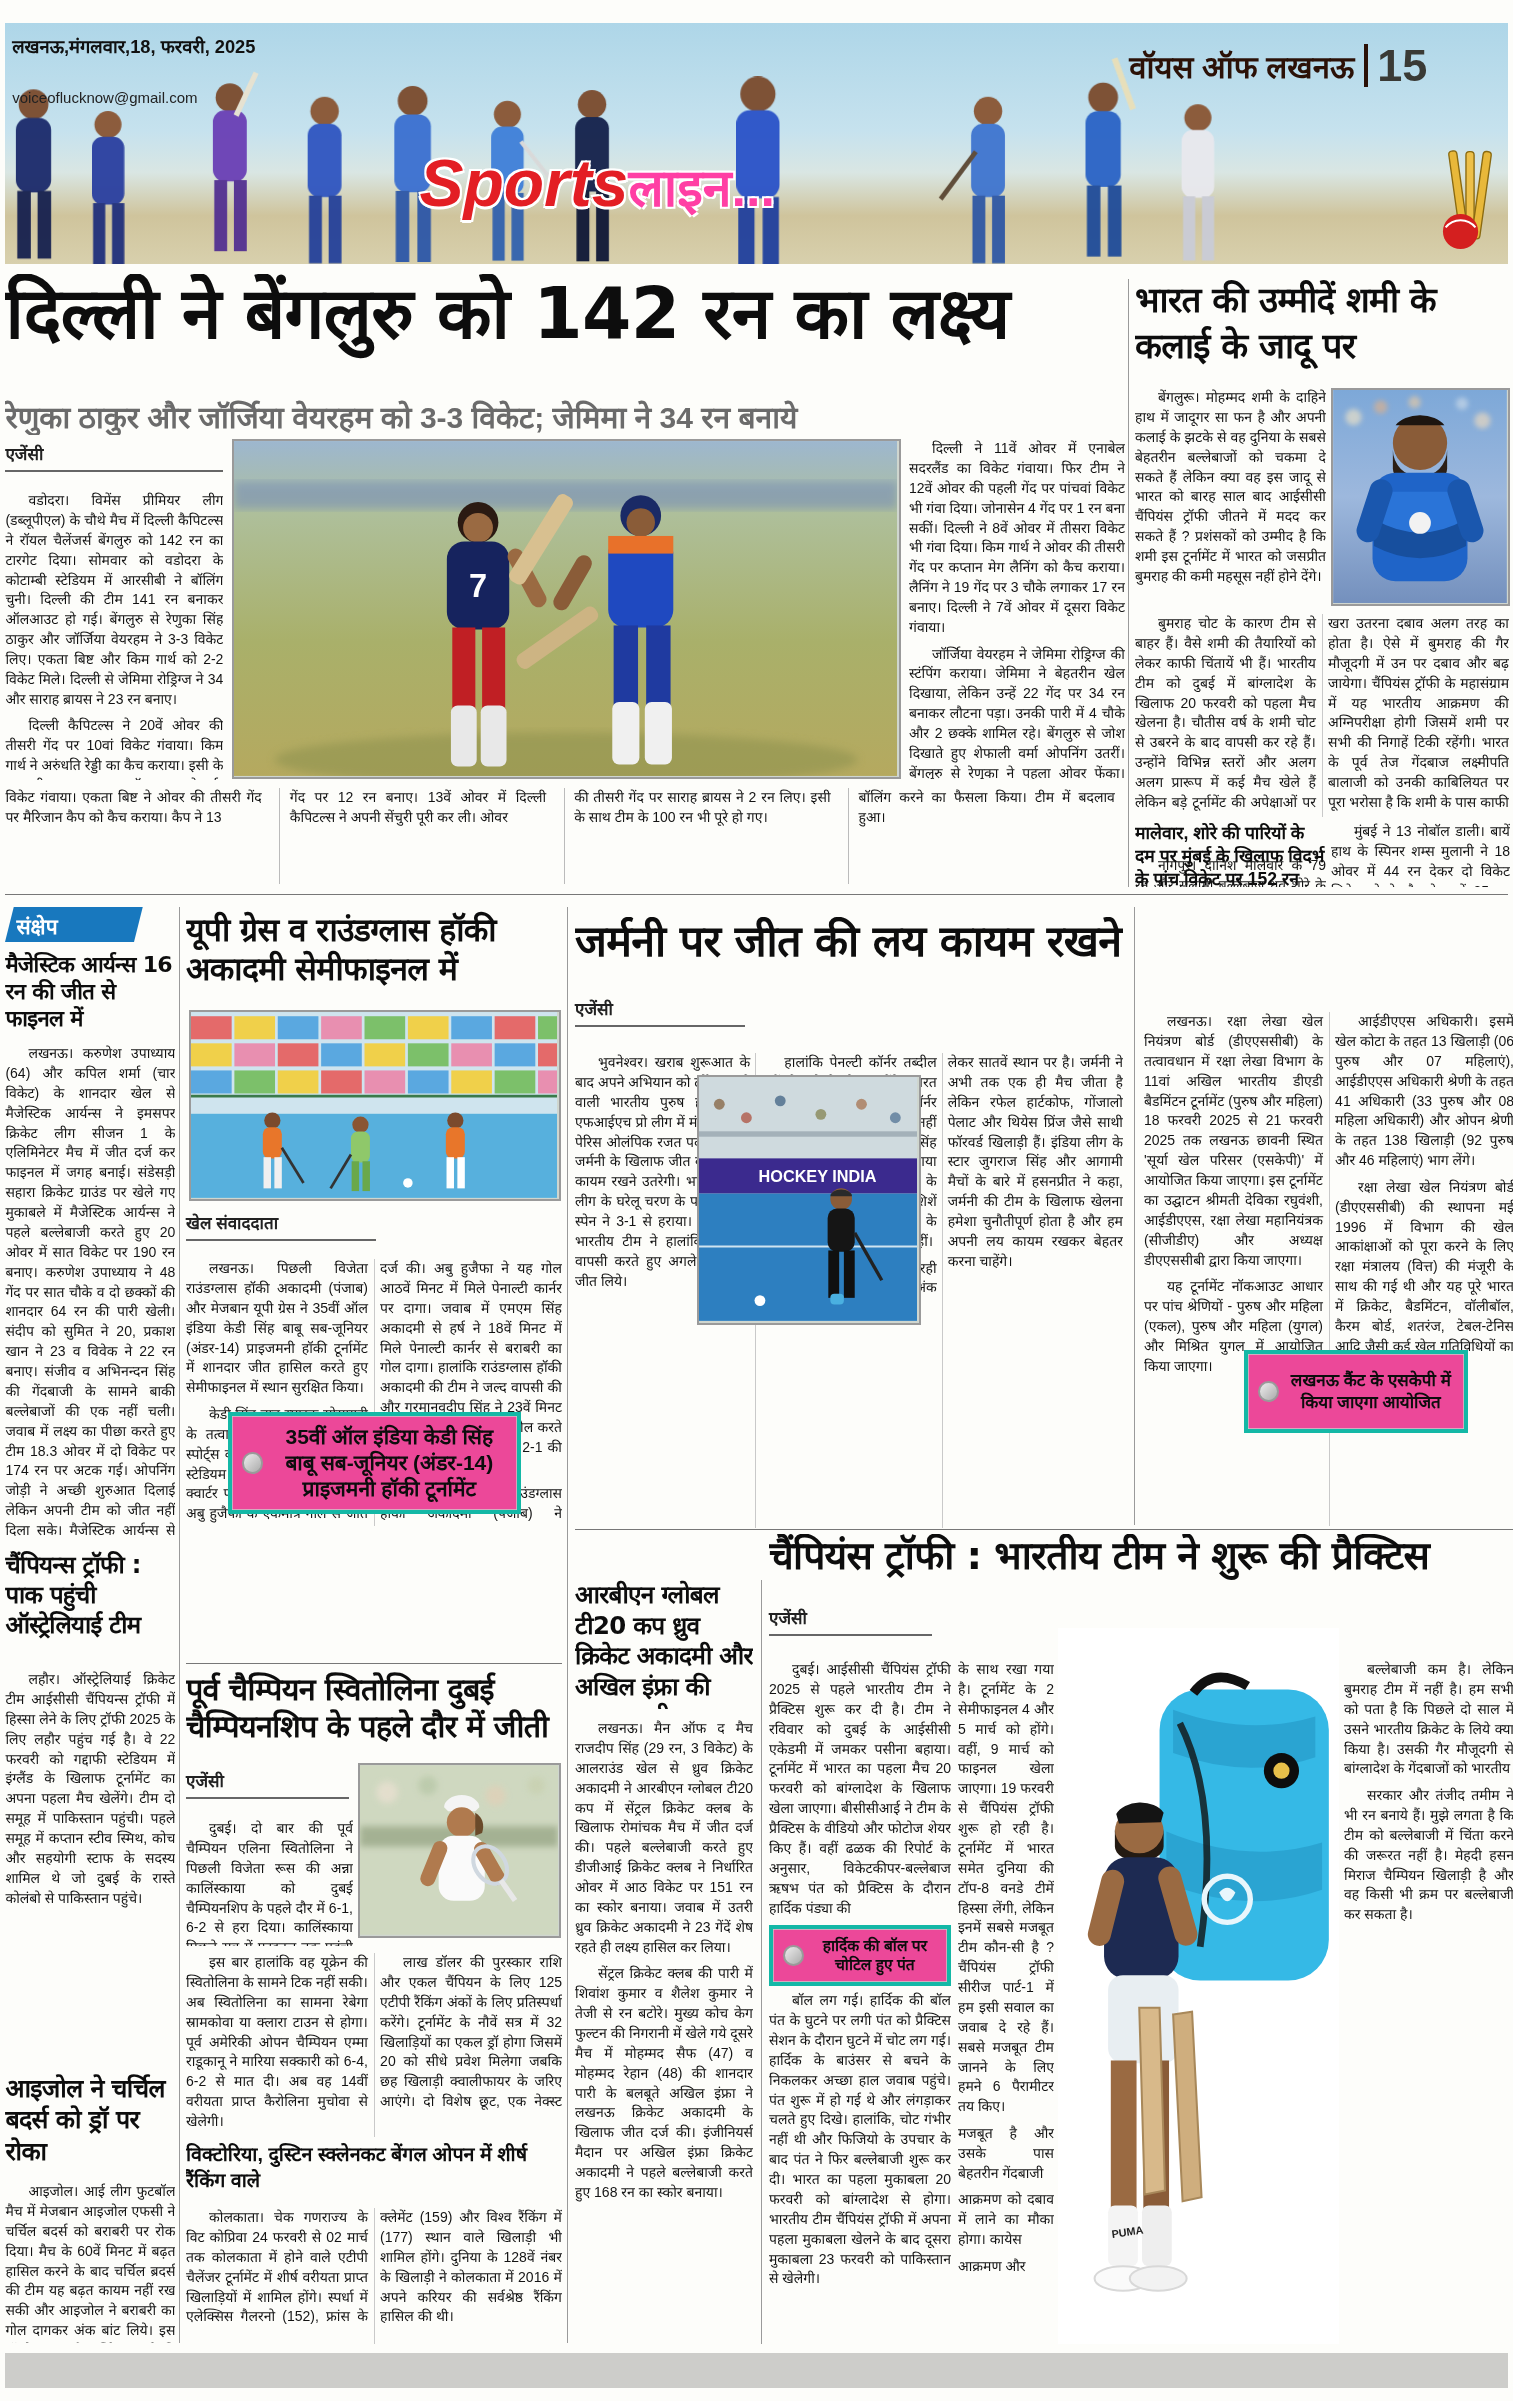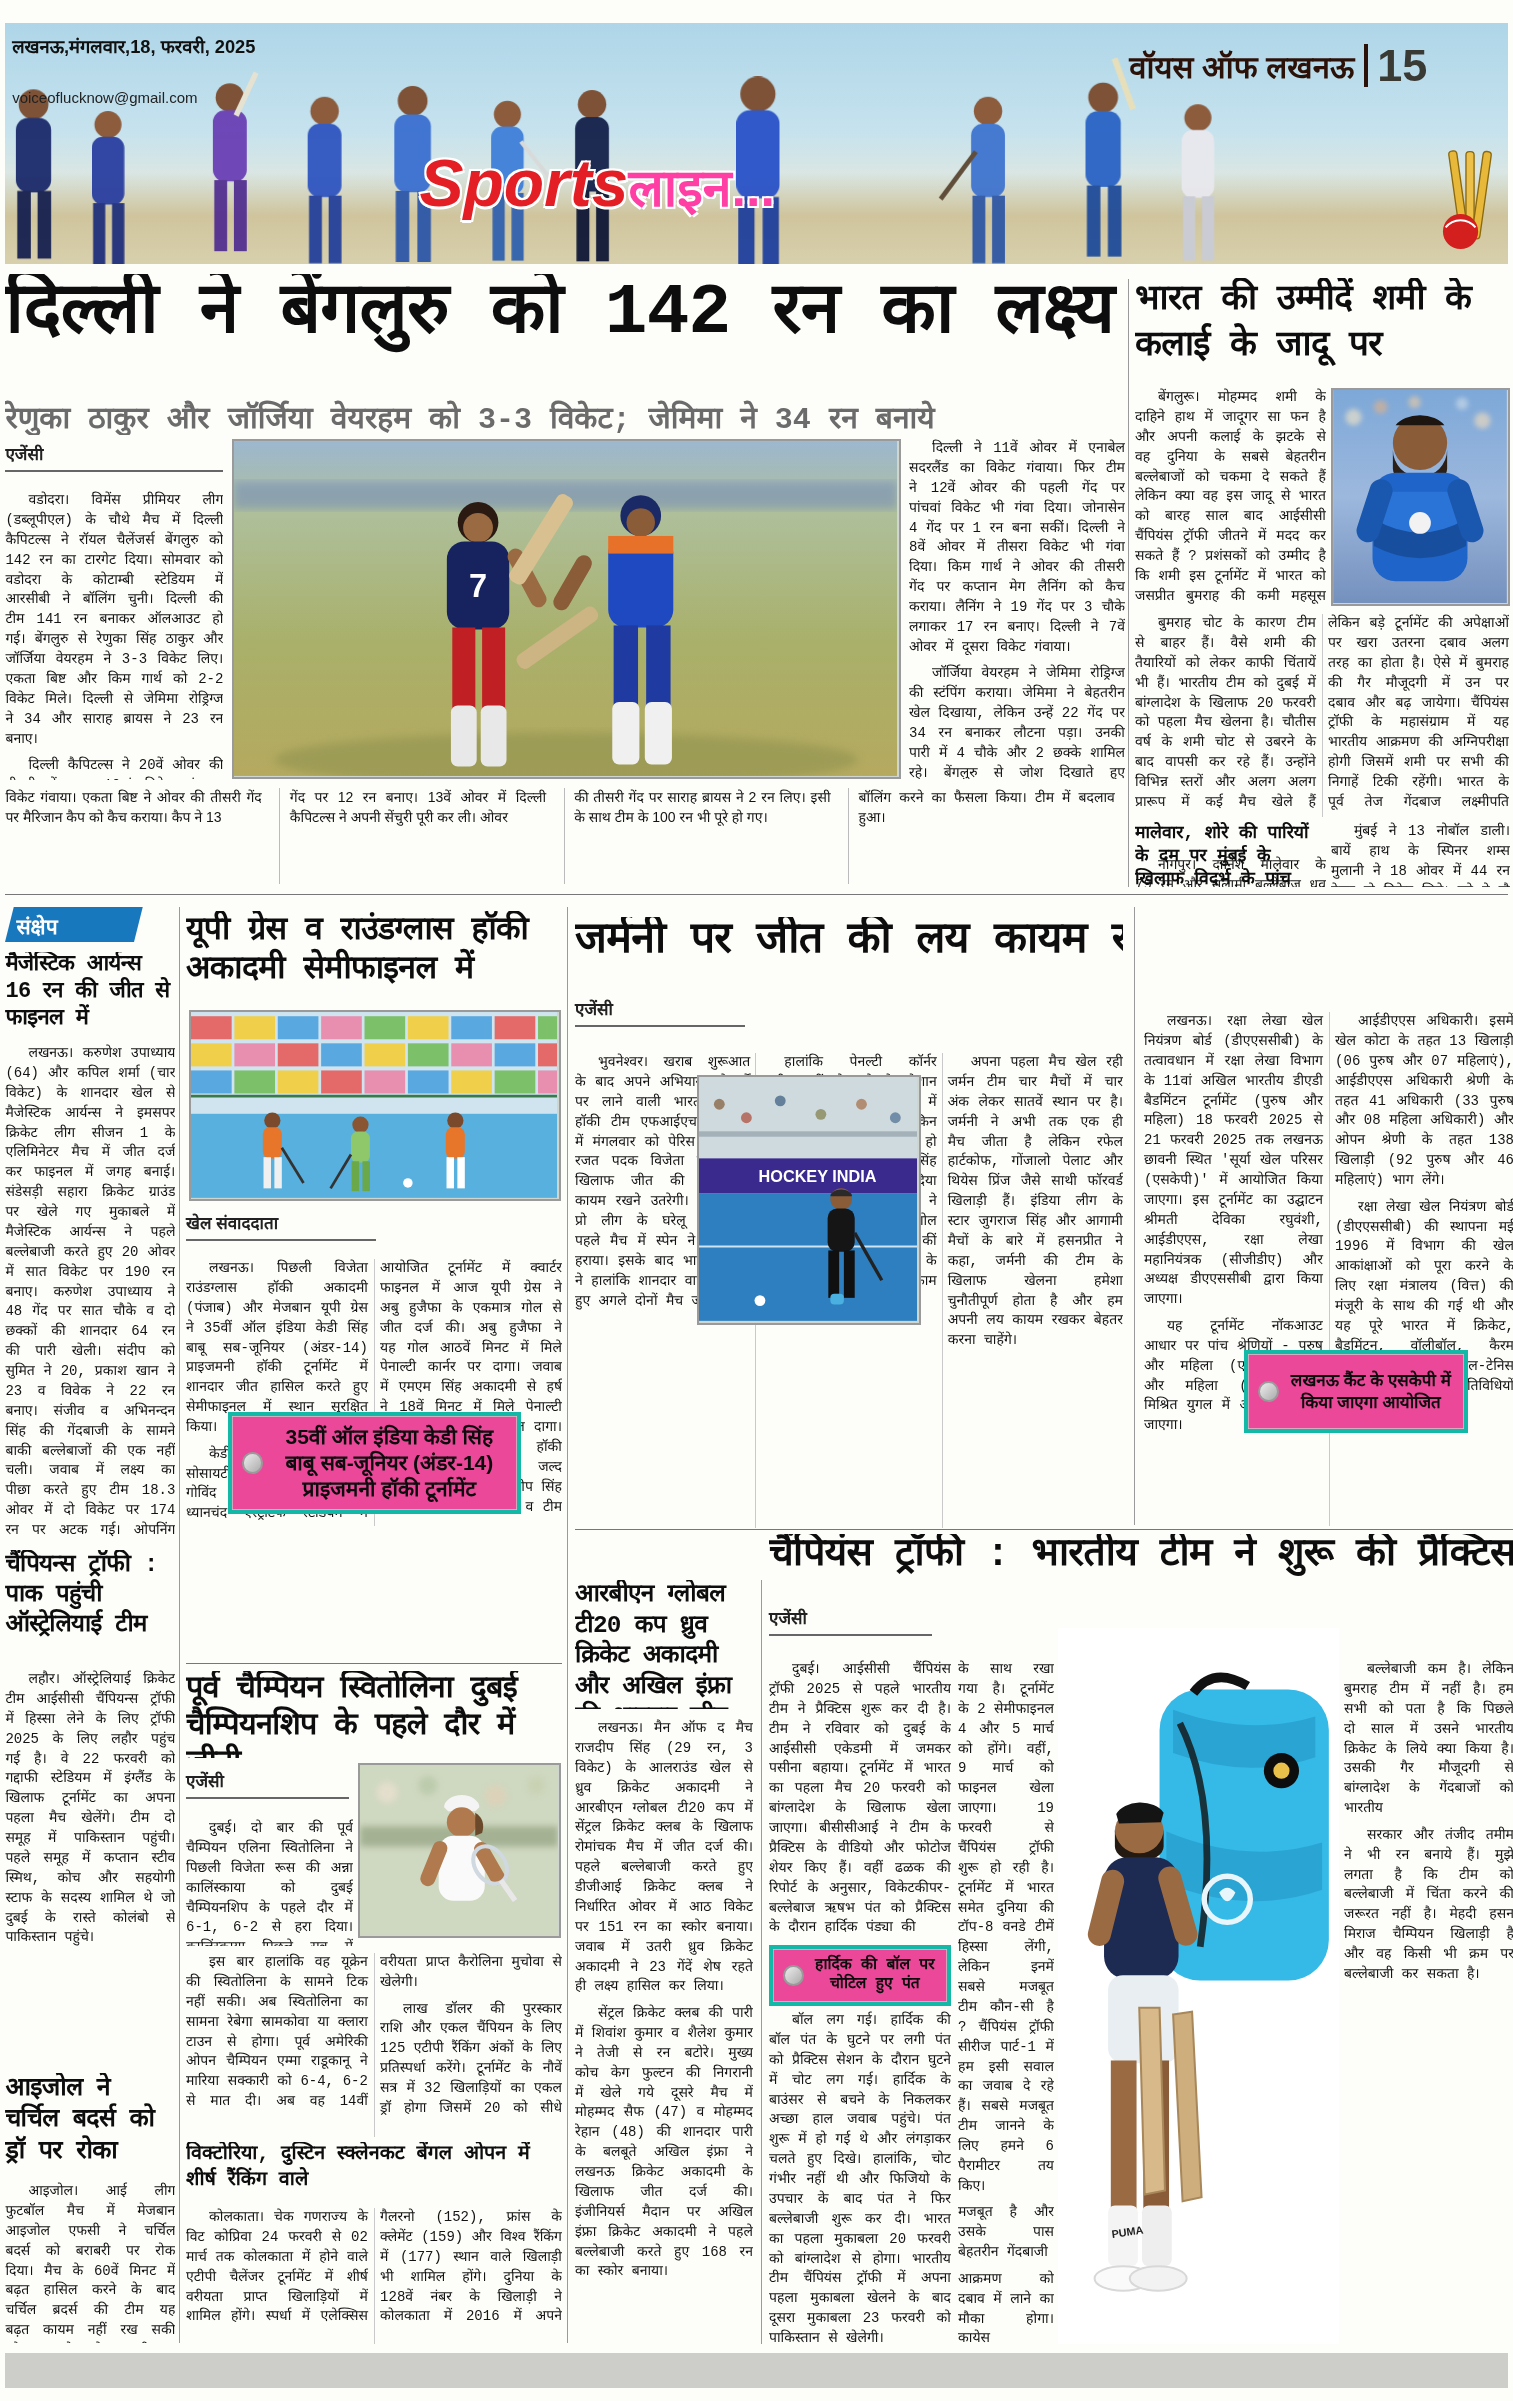--- a/index.html
+++ b/index.html
@@ -29,21 +29,21 @@
   .sankshep-bg{position:absolute;left:0;top:0;width:129px;height:35px;background:#1878be;transform:skewX(-14deg);transform-origin:bottom left;}
   .sankshep-label{position:relative;color:#fff;font-weight:800;font-size:21px;padding:5.4px 0 0 11px;}
   .banner{overflow:hidden;background:linear-gradient(#aed6e8 0%,#c6e2ee 45%,#d9e6e3 62%,#cfc49c 80%,#d8d0ad 100%);}
   .sports-en{font-weight:800;font-style:italic;font-size:66px;color:#e31e24;
      text-shadow:-2px -2px 0 #fff,2px -2px 0 #fff,-2px 2px 0 #fff,2px 2px 0 #fff,0 2.7px 0 #fff;}
   .sports-hi{font-weight:800;font-size:52px;color:#ff3fa4;
      text-shadow:-2px -2px 0 #fff,2px -2px 0 #fff,-2px 2px 0 #fff,2px 2px 0 #fff;}
   .brand{font-weight:800;font-size:31px;color:#2b1107;letter-spacing:0;}
   .pageno{font-weight:800;font-size:45px;color:#3a3a35;line-height:1;}
   .gray-strip{background:#cdcdca;}
-  .clip{overflow:hidden;font-family:Liberation Mono, monospace;}
+  .clip{overflow:hidden;}
 </style>
 </head>
 <body>
 
 <div class="page">
 
   <div class="abs banner" style="left:5.4px;top:23px;width:1503px;height:241px;">
 
     <svg class="abs" style="left:0;top:0;" width="1503" height="241" viewBox="0 0 2216 356">
       <g opacity="0.95">

